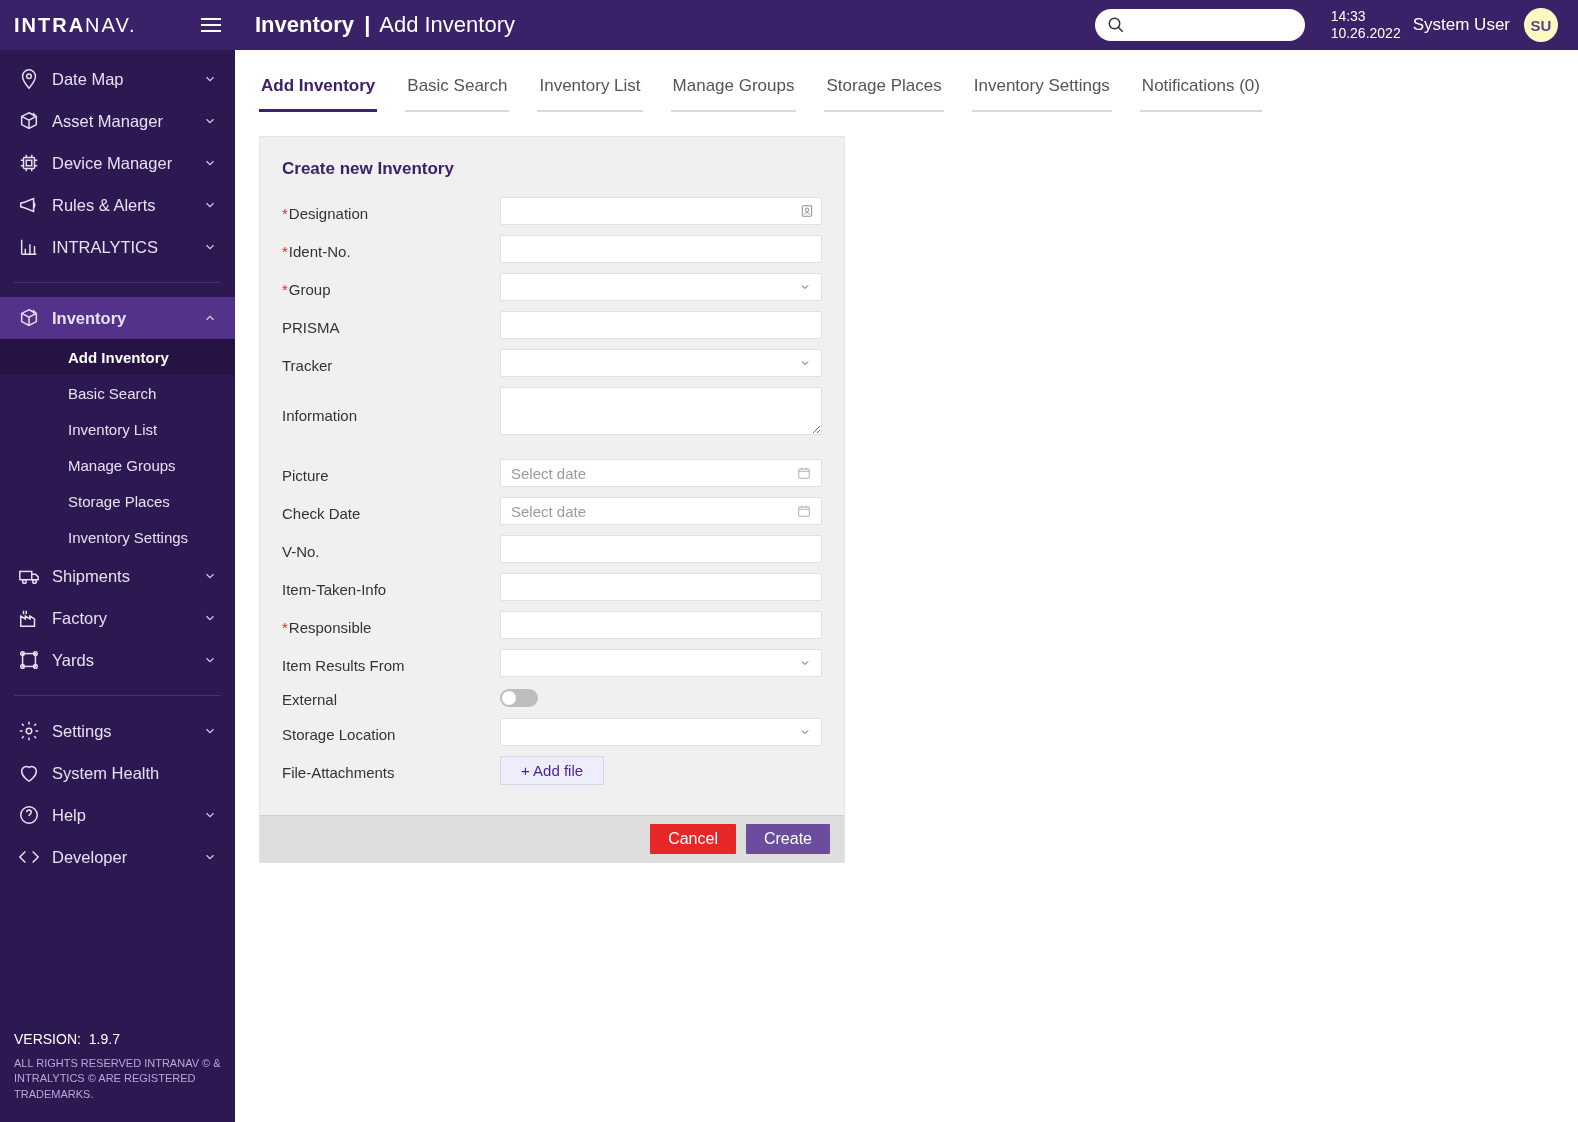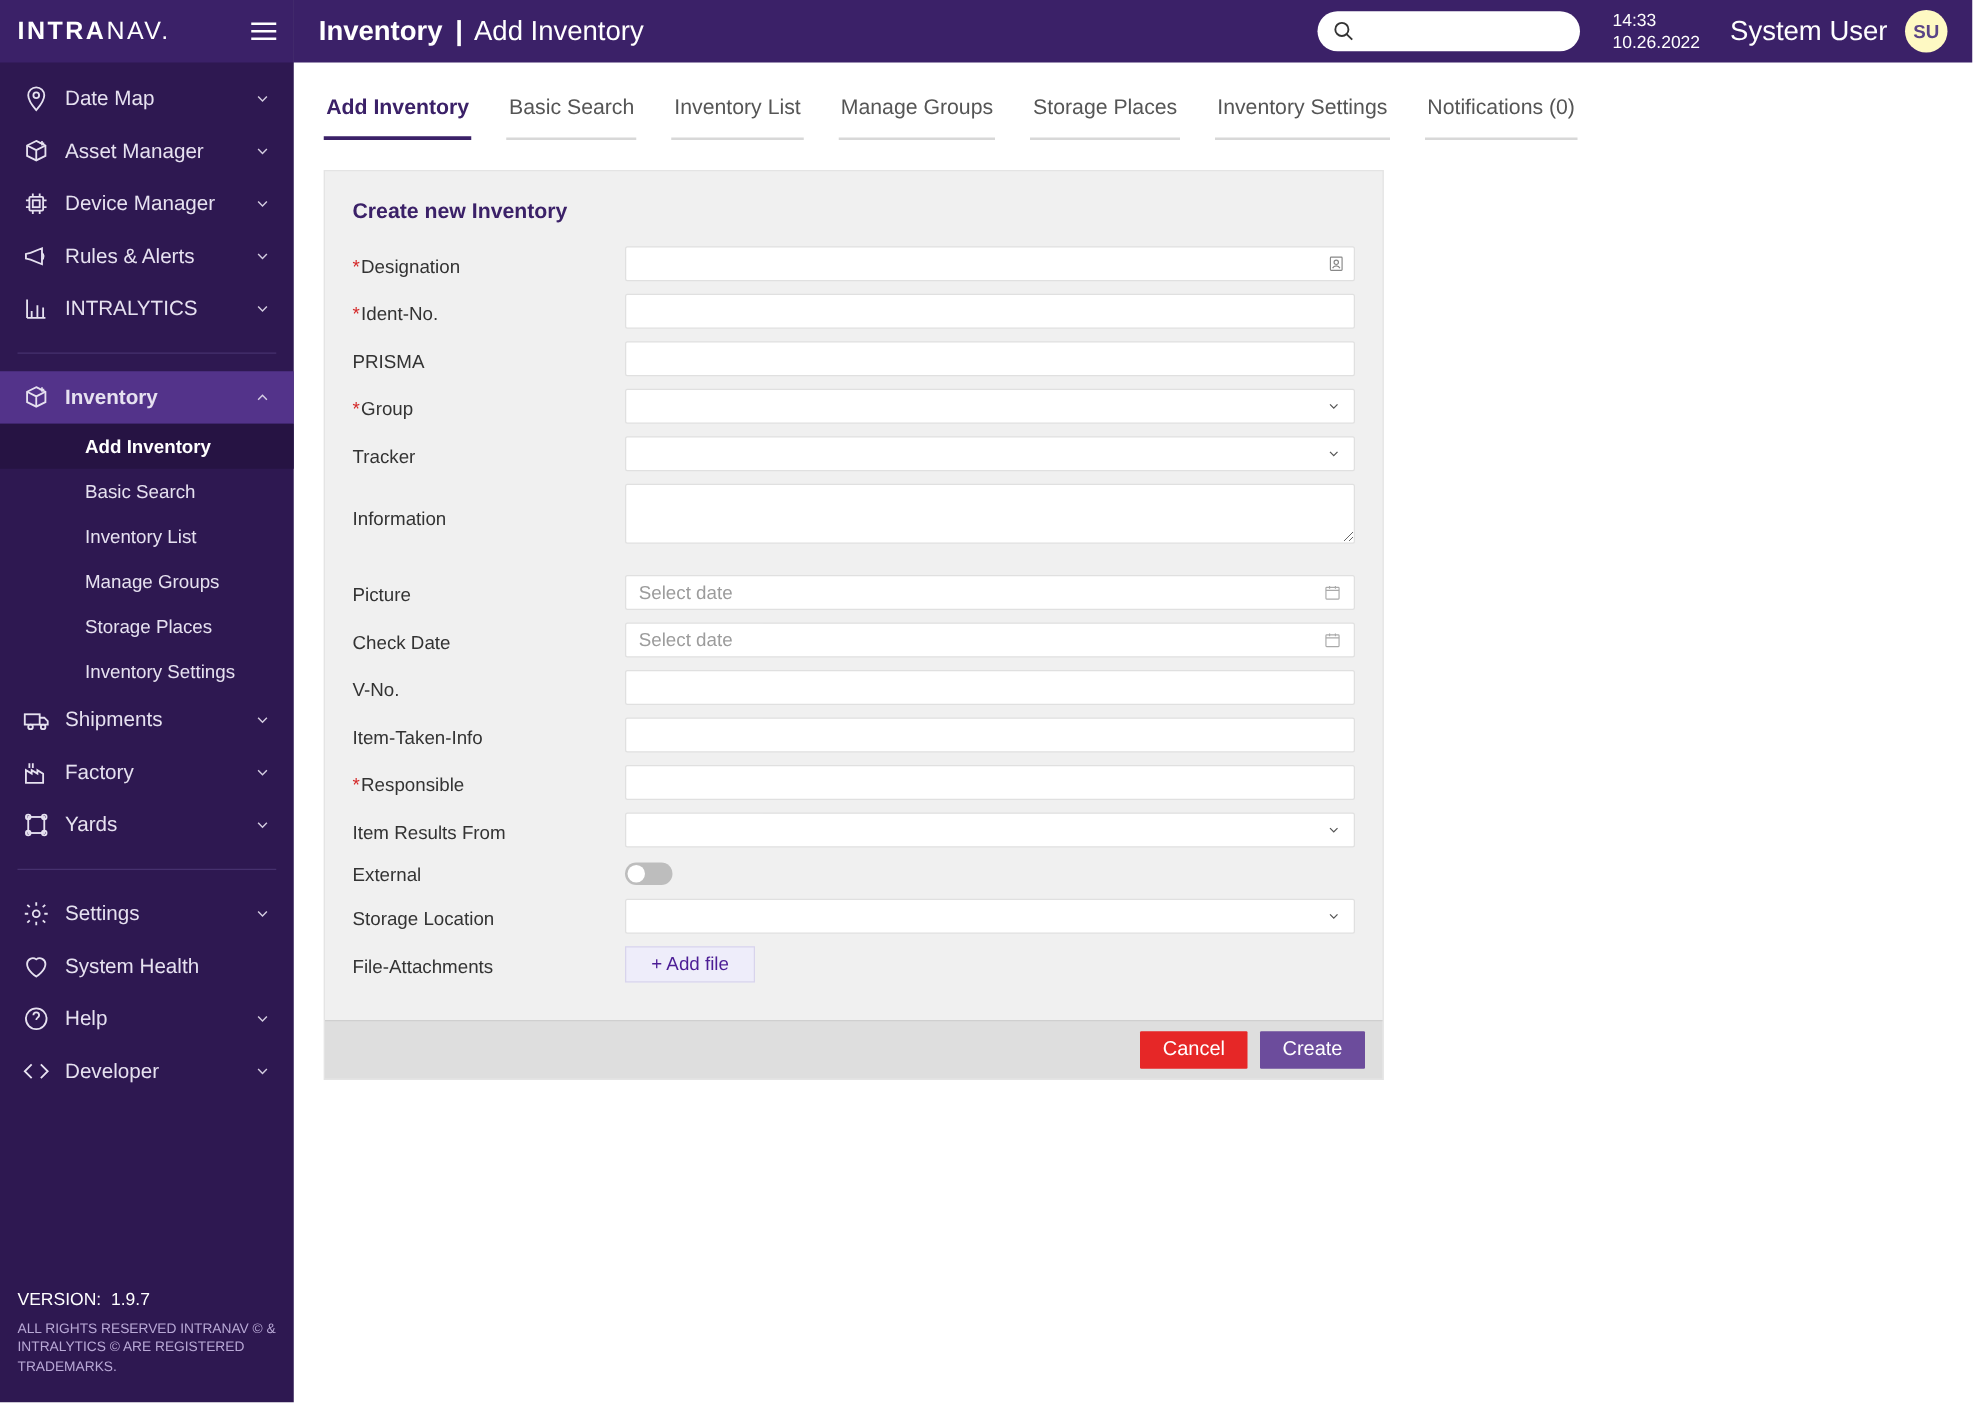--- a/index.html
+++ b/index.html
@@ -43,31 +43,31 @@
   .main{flex:1;display:flex;flex-direction:column;}
   .topbar{height:50px;background:var(--header-bg);display:flex;align-items:center;padding:0 20px;color:#fff;}
   .crumb{font-size:22px;}
   .crumb .strong{font-weight:700;}
   .crumb .sep{font-weight:700;margin:0 4px;}
   .topbar .spacer{flex:1;}
   .search-wrap{position:relative;width:210px;height:32px;background:#fff;border-radius:16px;display:flex;align-items:center;padding:0 12px;}
   .search-wrap svg{flex:0 0 18px;}
   .search-wrap input{border:none;outline:none;flex:1;font-size:14px;margin-left:8px;background:transparent;}
   .dt{margin-left:26px;font-size:14px;line-height:1.2;}
-  .user{margin-left:24px;font-size:22px;}
+  .user{margin-left:12px;font-size:17px;}
   .avatar{width:34px;height:34px;border-radius:50%;background:#fef9c3;color:#5a4486;display:flex;align-items:center;justify-content:center;margin-left:14px;font-size:15px;font-weight:700;}
 
   
   .content{padding:18px 24px;overflow:auto;}
   .tabs{display:flex;gap:28px;}
   .tab{padding:8px 2px 14px;color:#555;font-size:17px;border-bottom:2px solid #d8d8d8;cursor:pointer;white-space:nowrap;}
   .tab.active{color:var(--purple);font-weight:700;border-bottom:3px solid var(--purple);padding-bottom:13px;}
 
   
-  .card{width:848px;background:var(--form-bg);border:1px solid #e4e4e4;margin-top:24px;}
+  .card{width:586px;background:var(--form-bg);border:1px solid #e4e4e4;margin-top:24px;}
   .card-body{padding:16px 22px 20px;}
   .card-title{color:var(--purple);font-weight:700;font-size:17px;margin:6px 0 18px;}
   .row{display:flex;align-items:center;margin-bottom:10px;}
   .row .flabel{width:218px;font-size:15px;color:#333;padding-top:4px;}
   .row .flabel .req{color:#d42828;margin-right:1px;}
   .row .control{flex:1;}
   .txt{width:100%;height:28px;background:#fff;border:1px solid #e0e0e0;border-radius:2px;padding:0 8px;font-size:14px;}
   .txt.with-icon{padding-right:30px;}
   .ctrl-wrap{position:relative;}
   .ctrl-icon{position:absolute;right:8px;top:50%;transform:translateY(-50%);color:#8a8a8a;font-size:14px;}
@@ -355,34 +355,34 @@
                         <path d="M7 18c1-2 3-3 5-3s4 1 5 3"></path>
                       </svg>
                     </span></div>
                 </div>
               </div>
               <div class="row">
                 <div class="flabel"><span class="req">*</span>Ident-No.</div>
                 <div class="control"><input class="txt" style=""></div>
               </div>
               <div class="row">
-                <div class="flabel">PRISMA</div>
-                <div class="control"><input class="txt" style=""></div>
-              </div>
-              <div class="row">
                 <div class="flabel"><span class="req">*</span>Group</div>
                 <div class="control">
                   <div class="sel">
                     <span class="chev">
                       <svg width="12" height="12" viewBox="0 0 24 24" stroke="#555" fill="none" stroke-width="2">
                         <path d="M6 9l6 6 6-6"></path>
                       </svg>
                     </span>
                   </div>
                 </div>
+              </div>
+              <div class="row">
+                <div class="flabel">PRISMA</div>
+                <div class="control"><input class="txt" style=""></div>
               </div>
               <div class="row">
                 <div class="flabel">Tracker</div>
                 <div class="control">
                   <div class="sel">
                     <span class="chev">
                       <svg width="12" height="12" viewBox="0 0 24 24" stroke="#555" fill="none" stroke-width="2">
                         <path d="M6 9l6 6 6-6"></path>
                       </svg>
                     </span>

